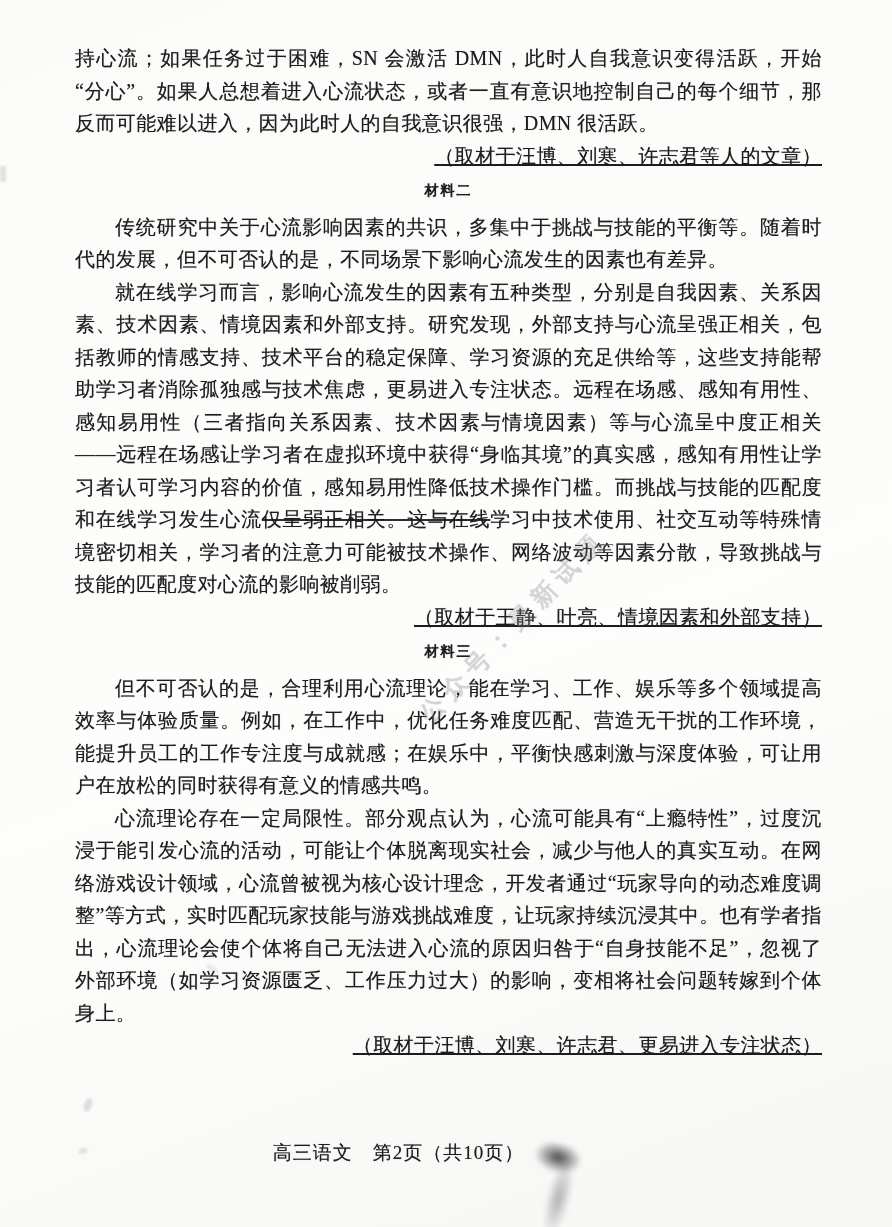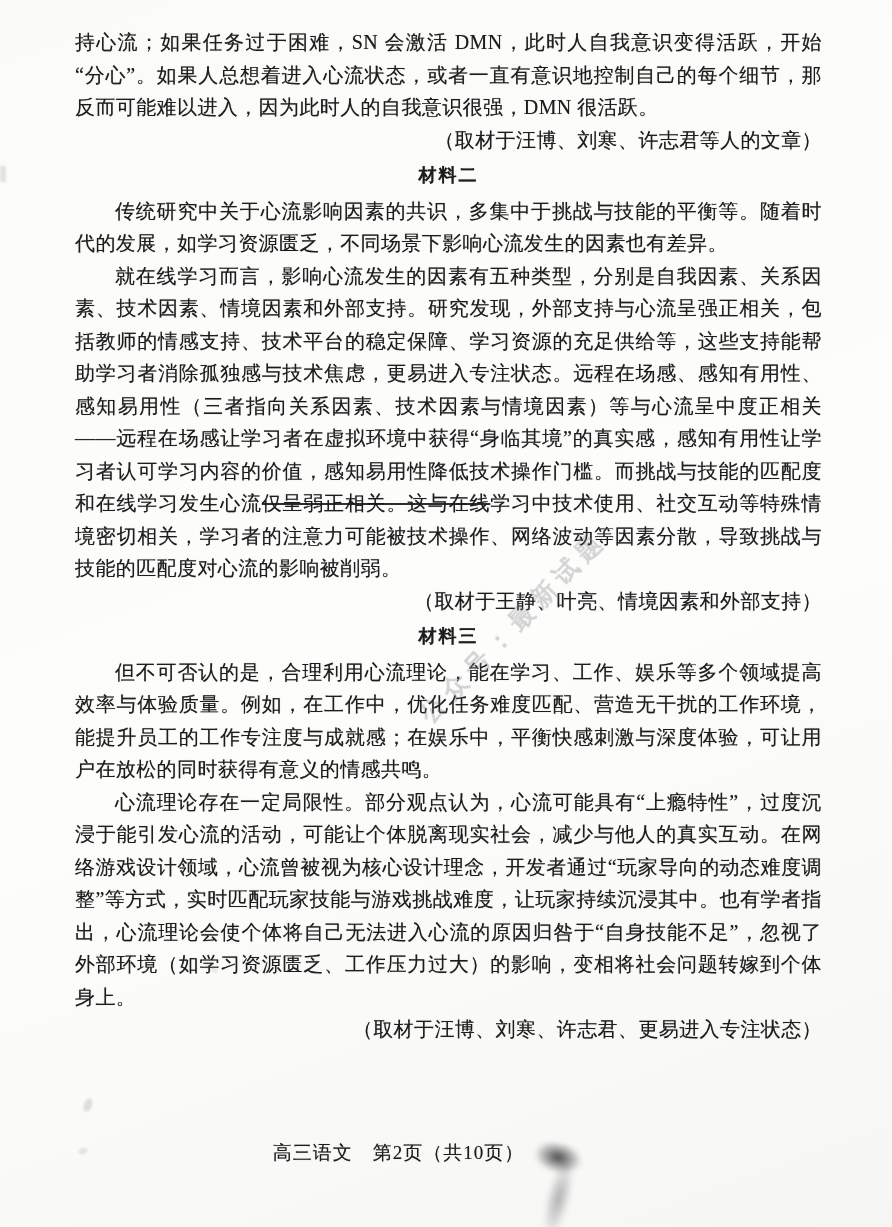--- a/index.html
+++ b/index.html
@@ -9,23 +9,23 @@
     background:linear-gradient(160deg,#fbfbf9 0%, #fdfdfc 55%, #f6f6f4 100%);
     font-family:"Liberation Serif","DejaVu Serif",serif;
   }
   .content {
     position:absolute; left:75px; top:26px; width:747px;
     color:#1d1d1d; font-size:20px; line-height:32.5px;
     text-align:justify; text-align-last:left; letter-spacing:0.4px;
     text-shadow:0 0 0.7px rgba(30,30,30,0.55);
   }
   .para { text-indent:2em; }
-  .para.continued { text-indent:0; }
-  .attribution { text-align:center; text-align-last:right; text-indent:0; }
-  .heading { text-align:center; text-align-last:center; font-weight:bold; font-size:18px; letter-spacing:2px; margin:3px 0; }
+  .para.continued { text-indent:0;margin-top:16px; }
+  .attribution { text-align:center; text-align-last:right; text-indent:0;text-decoration:underline; }
+  .heading { text-align:center; text-align-last:center; font-weight:bold; font-size:14px; letter-spacing:2px; margin:3px 0; }
   .struck { text-decoration:line-through; text-decoration-thickness:1.6px; text-decoration-color:rgba(25,25,25,0.8); }
   .watermark {
     position:absolute; left:424px; top:702px; transform:rotate(-46deg); transform-origin:0 50%;
     white-space:nowrap; font-size:25px; letter-spacing:7px; font-weight:bold;
     color:rgba(125,125,132,0.34); filter:blur(0.7px); pointer-events:none;
   }
   .smudge {
     position:absolute; left:524px; top:1144px; width:64px; height:86px;
     transform:rotate(14deg); filter:blur(2.2px);
     background:
@@ -45,21 +45,21 @@
 </style>
 </head>
 <body>
 
 <main class="page">
 
   <section class="content">
     <p class="para continued">持心流；如果任务过于困难，SN 会激活 DMN，此时人自我意识变得活跃，开始“分心”。如果人总想着进入心流状态，或者一直有意识地控制自己的每个细节，那反而可能难以进入，因为此时人的自我意识很强，DMN 很活跃。</p>
     <p class="attribution">（取材于汪博、刘寒、许志君等人的文章）</p>
     <h2 class="heading">材料二</h2>
-    <p class="para">传统研究中关于心流影响因素的共识，多集中于挑战与技能的平衡等。随着时代的发展，如学习资源匮乏，不同场景下影响心流发生的因素也有差异。</p>
+    <p class="para">传统研究中关于心流影响因素的共识，多集中于挑战与技能的平衡等。随着时代的发展，但不可否认的是，不同场景下影响心流发生的因素也有差异。</p>
     <p class="para"><span>就在线学习而言，影响心流发生的因素有五种类型，分别是自我因素、关系因素、技术因素、情境因素和外部支持。研究发现，外部支持与心流呈强正相关，包括教师的情感支持、技术平台的稳定保障、学习资源的充足供给等，这些支持能帮助学习者消除孤独感与技术焦虑，更易进入专注状态。远程在场感、感知有用性、感知易用性（三者指向关系因素、技术因素与情境因素）等与心流呈中度正相关——远程在场感让学习者在虚拟环境中获得“身临其境”的真实感，感知有用性让学习者认可学习内容的价值，感知易用性降低技术操作门槛。而挑战与技能的匹配度和在线学习发生心流</span><span class="struck">仅呈弱正相关。这与在线</span><span>学习中技术使用、社交互动等特殊情境密切相关，学习者的注意力可能被技术操作、网络波动等因素分散，导致挑战与技能的匹配度对心流的影响被削弱。</span></p>
     <p class="attribution">（取材于王静、叶亮、情境因素和外部支持）</p>
     <h2 class="heading">材料三</h2>
     <p class="para">但不可否认的是，合理利用心流理论，能在学习、工作、娱乐等多个领域提高效率与体验质量。例如，在工作中，优化任务难度匹配、营造无干扰的工作环境，能提升员工的工作专注度与成就感；在娱乐中，平衡快感刺激与深度体验，可让用户在放松的同时获得有意义的情感共鸣。</p>
     <p class="para">心流理论存在一定局限性。部分观点认为，心流可能具有“上瘾特性”，过度沉浸于能引发心流的活动，可能让个体脱离现实社会，减少与他人的真实互动。在网络游戏设计领域，心流曾被视为核心设计理念，开发者通过“玩家导向的动态难度调整”等方式，实时匹配玩家技能与游戏挑战难度，让玩家持续沉浸其中。也有学者指出，心流理论会使个体将自己无法进入心流的原因归咎于“自身技能不足”，忽视了外部环境（如学习资源匮乏、工作压力过大）的影响，变相将社会问题转嫁到个体身上。</p>
     <p class="attribution">（取材于汪博、刘寒、许志君、更易进入专注状态）</p>
   </section>
 
   <div class="watermark">公众号：最新试题</div>
 

